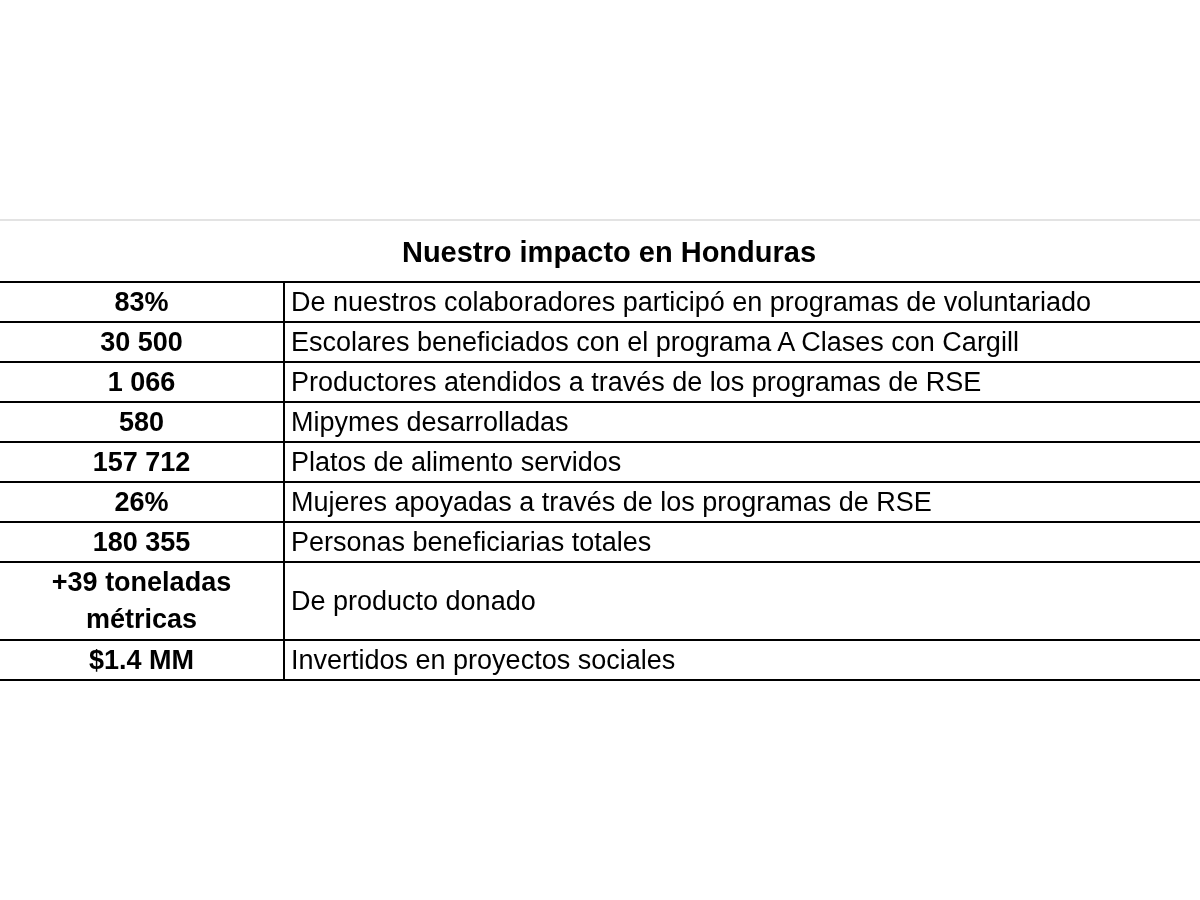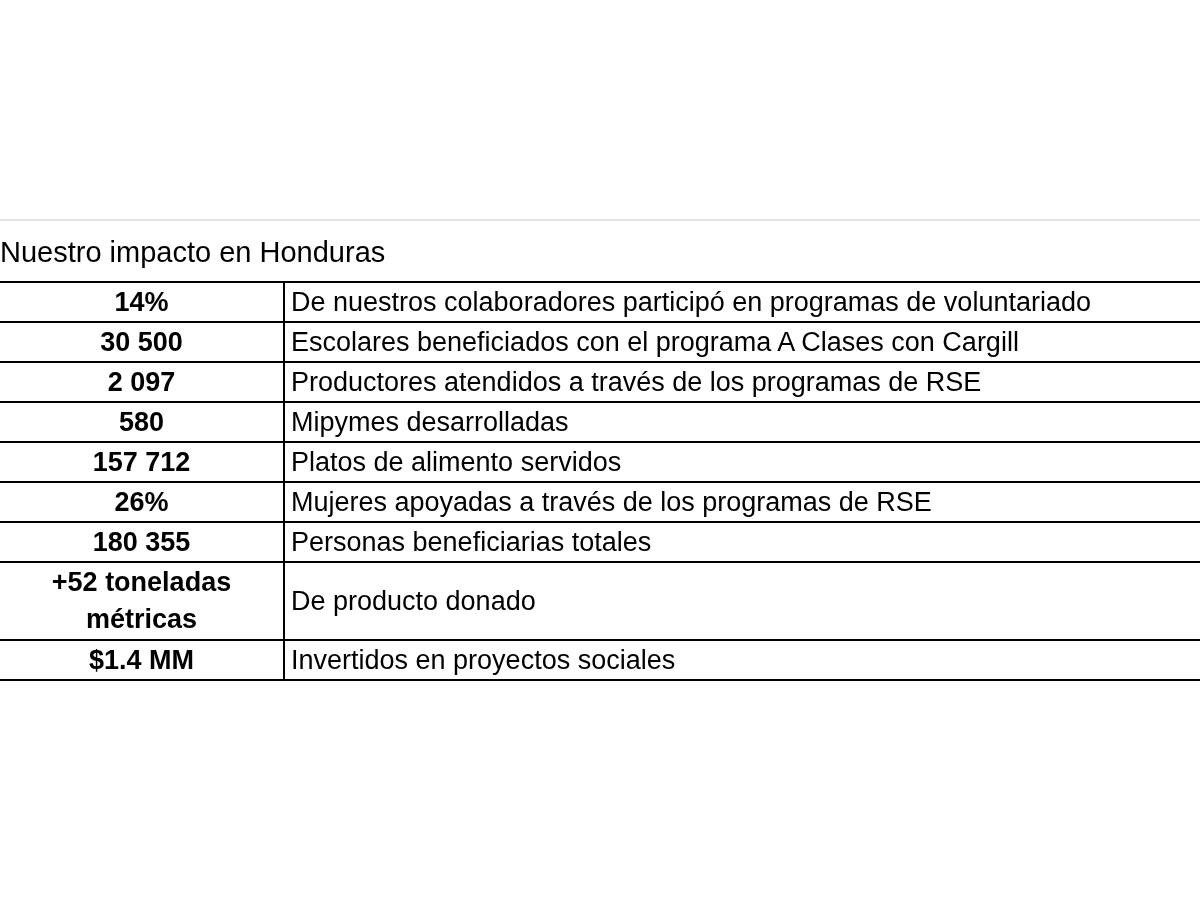--- a/index.html
+++ b/index.html
@@ -21,24 +21,25 @@
       top: 219px;
       width: 1200px;
       height: 2px;
       background: #e3e3e3;
     }
     .title {
       position: absolute;
       left: 0;
       top: 232px;
       width: 1166px;
-      text-align: left;
-      font-weight: normal;
+      text-align: center;
+      font-weight: bold;
       font-size: 29px;
       line-height: 40px;
+      padding-left: 26px;
     }
     .impact-table {
       position: absolute;
       left: 0;
       top: 281px;
       width: 1220px;
       border-collapse: collapse;
       table-layout: fixed;
     }
     .impact-table td {
@@ -73,49 +74,49 @@
 </head>
 <body>
 
 <div class="top-rule"></div>
 
 <div class="title">Nuestro impacto en Honduras</div>
 
 <table class="impact-table">
   <tbody>
     <tr>
-      <td class="value">14%</td>
+      <td class="value">83%</td>
       <td class="desc">De nuestros colaboradores participó en programas de voluntariado</td>
     </tr>
     <tr>
       <td class="value">30 500</td>
       <td class="desc">Escolares beneficiados con el programa A Clases con Cargill</td>
     </tr>
     <tr>
-      <td class="value">2 097</td>
+      <td class="value">1 066</td>
       <td class="desc">Productores atendidos a través de los programas de RSE</td>
     </tr>
     <tr>
       <td class="value">580</td>
       <td class="desc">Mipymes desarrolladas</td>
     </tr>
     <tr>
       <td class="value">157 712</td>
       <td class="desc">Platos de alimento servidos</td>
     </tr>
     <tr>
       <td class="value">26%</td>
       <td class="desc">Mujeres apoyadas a través de los programas de RSE</td>
     </tr>
     <tr>
       <td class="value">180 355</td>
       <td class="desc">Personas beneficiarias totales</td>
     </tr>
     <tr class="tall">
-      <td class="value">+52 toneladas métricas</td>
+      <td class="value">+39 toneladas métricas</td>
       <td class="desc">De producto donado</td>
     </tr>
     <tr>
       <td class="value">$1.4 MM</td>
       <td class="desc">Invertidos en proyectos sociales</td>
     </tr>
   </tbody>
 </table>
 
 </body></html>

